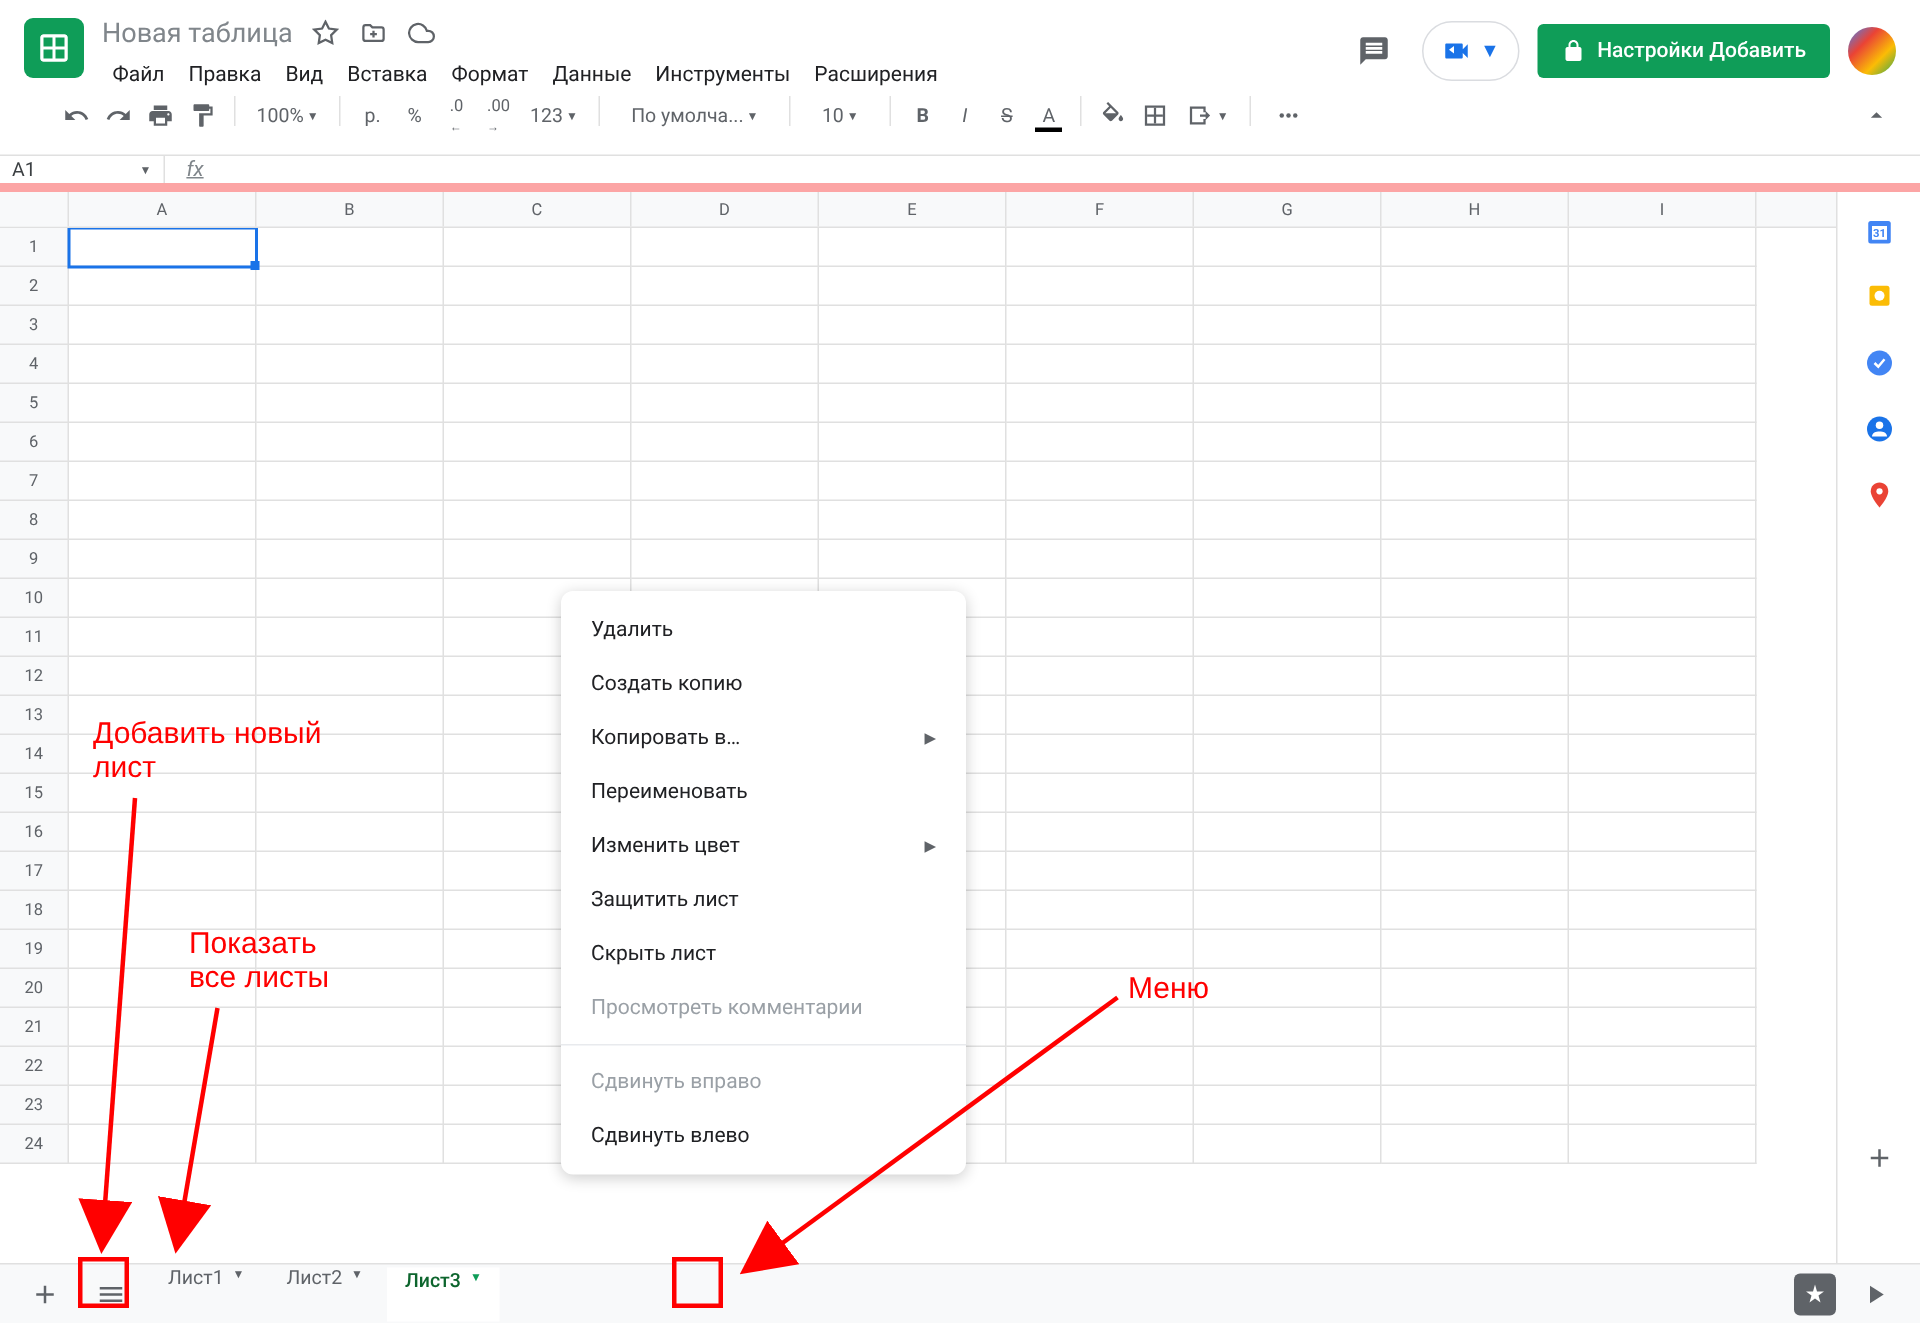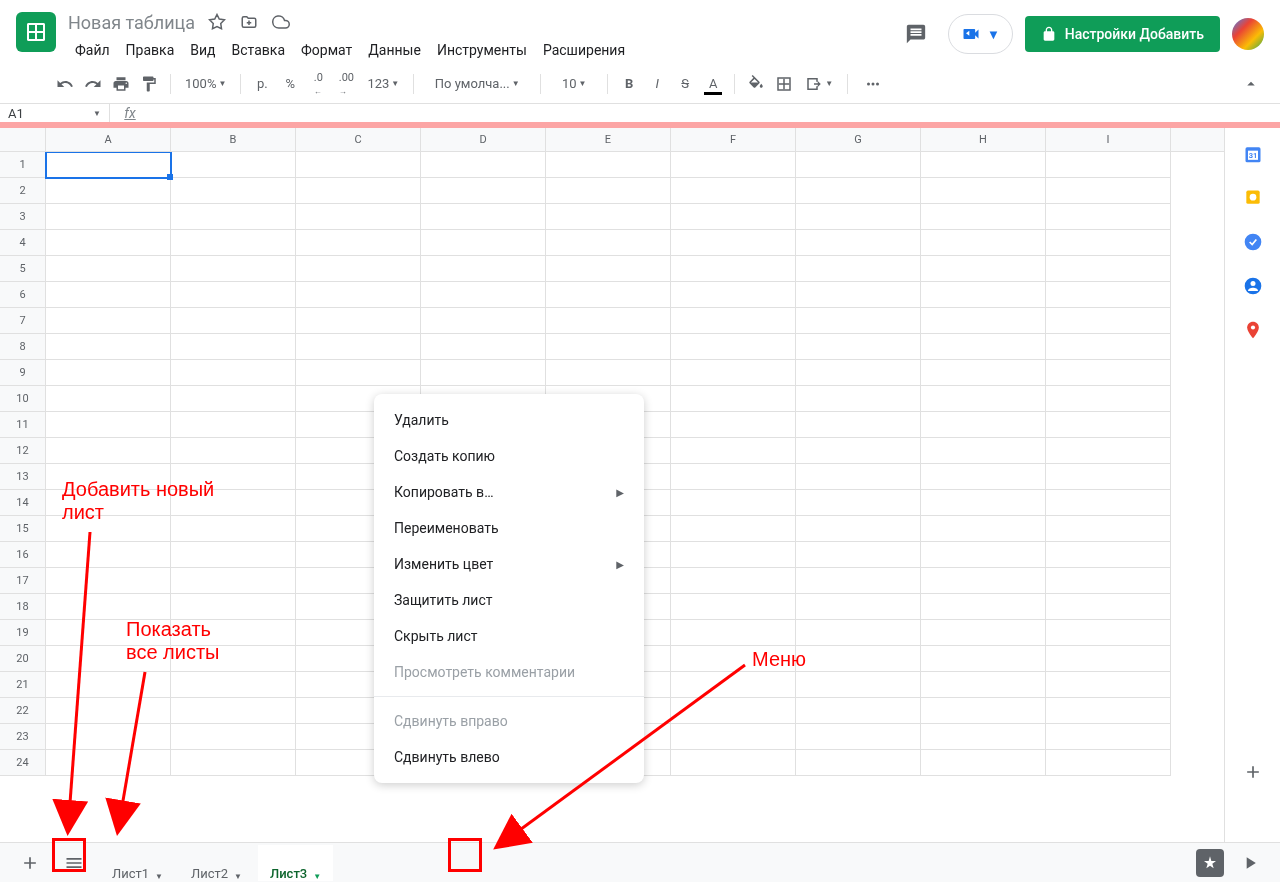--- a/index.html
+++ b/index.html
@@ -14,21 +14,21 @@
 .title-icon { width: 20px; height: 20px; color: #5f6368; display: flex; align-items: center; justify-content: center; cursor: pointer; }
 .menubar { display: flex; gap: 2px; margin-top: 2px; }
 .menubar-item { padding: 4px 7px; font-size: 14px; color: #202124; cursor: pointer; border-radius: 4px; }
 .header-right { display: flex; align-items: center; gap: 12px; margin-top: 6px; }
 .hr-btn { width: 40px; height: 40px; border-radius: 50%; display: flex; align-items: center; justify-content: center; cursor: pointer; color: #5f6368; }
 .meet-btn { border: 1px solid #dadce0; border-radius: 20px; height: 40px; padding: 0 12px; display: flex; align-items: center; gap: 6px; cursor: pointer; color: #1a73e8; }
 .meet-btn svg { width: 20px; height: 20px; fill: #1a73e8; }
 .share-btn { background: #0f9d58; color: #fff; border-radius: 4px; height: 36px; padding: 0 16px; display: flex; align-items: center; gap: 8px; font-size: 14px; font-weight: 500; cursor: pointer; }
 .avatar { width: 32px; height: 32px; border-radius: 50%; background: linear-gradient(135deg, #4285f4, #ea4335, #fbbc05, #34a853); }
 
-.toolbar { height: 40px; border-bottom: 1px solid #e0e0e0; display: flex; align-items: center; padding: 0 16px 0 52px; gap: 2px; }
+.toolbar { height: 40px; border-bottom: 1px solid #e0e0e0; display: flex; padding: 0 16px 0 38px; gap: 2px; }
 .tb-sep { width: 1px; height: 20px; background: #e0e0e0; margin: 0 6px; }
 .tb-btn { min-width: 26px; height: 26px; display: flex; align-items: center; justify-content: center; cursor: pointer; border-radius: 2px; color: #5f6368; font-size: 13px; padding: 0 4px; }
 .tb-btn svg { width: 18px; height: 18px; fill: currentColor; }
 .tb-drop { display: flex; align-items: center; gap: 2px; padding: 0 6px; }
 .tb-drop .caret { font-size: 8px; color: #5f6368; }
 .tb-more { margin-left: 4px; }
 .tb-collapse { margin-left: auto; }
 
 .formula-bar { height: 24px; border-bottom: 6px solid #fca5a5; display: flex; align-items: center; }
 .name-box { width: 110px; border-right: 1px solid #e0e0e0; padding: 0 8px; display: flex; align-items: center; justify-content: space-between; font-size: 13px; height: 100%; }
@@ -47,21 +47,21 @@
 .cell { width: 125px; border-right: 1px solid #e0e0e0; border-bottom: 1px solid #e0e0e0; flex-shrink: 0; }
 .cell.sel { outline: 2px solid #1a73e8; outline-offset: -1px; position: relative; }
 .cell.sel::after { content: ""; position: absolute; right: -3px; bottom: -3px; width: 6px; height: 6px; background: #1a73e8; }
 
 .right-panel { width: 56px; border-left: 1px solid #e0e0e0; display: flex; flex-direction: column; align-items: center; padding-top: 16px; gap: 24px; }
 .rp-icon { width: 20px; height: 20px; cursor: pointer; }
 
 .sheet-bar { height: 40px; border-top: 1px solid #e0e0e0; display: flex; align-items: center; background: #f8f9fa; padding: 0 12px; gap: 8px; }
 .sheet-btn { width: 36px; height: 30px; display: flex; align-items: center; justify-content: center; cursor: pointer; color: #5f6368; }
 .sheet-btn svg { width: 20px; height: 20px; fill: currentColor; }
-.sheet-tab { padding: 0 12px; height: 36px; display: flex; align-items: flex-end; gap: 6px; cursor: pointer; font-size: 13px; color: #5f6368; border-radius: 0; }
+.sheet-tab { padding: 0 12px; height: 36px; display: flex; align-items: flex-start; gap: 6px; cursor: pointer; font-size: 13px; color: #5f6368; border-radius: 0; }
 .sheet-tab.active { background: #fff; color: #0d652d; font-weight: 500; border-top: 2px solid transparent; }
 .sheet-tab .caret { font-size: 8px; }
 .sheet-tab.active .caret { color: #0f9d58; }
 .sheet-bar-right { margin-left: auto; display: flex; align-items: center; gap: 8px; }
 .explore-btn { width: 28px; height: 28px; background: #5f6368; border-radius: 4px; display: flex; align-items: center; justify-content: center; }
 .explore-btn svg { width: 16px; height: 16px; fill: #fff; }
 
 .context-menu { position: absolute; left: 374px; top: 394px; width: 270px; background: #fff; border-radius: 8px; box-shadow: 0 2px 10px rgba(0,0,0,.2); padding: 8px 0; z-index: 100; }
 .cm-item { padding: 10px 20px; font-size: 14px; color: #202124; cursor: pointer; display: flex; justify-content: space-between; align-items: center; }
 .cm-item.disabled { color: #9aa0a6; cursor: default; }

